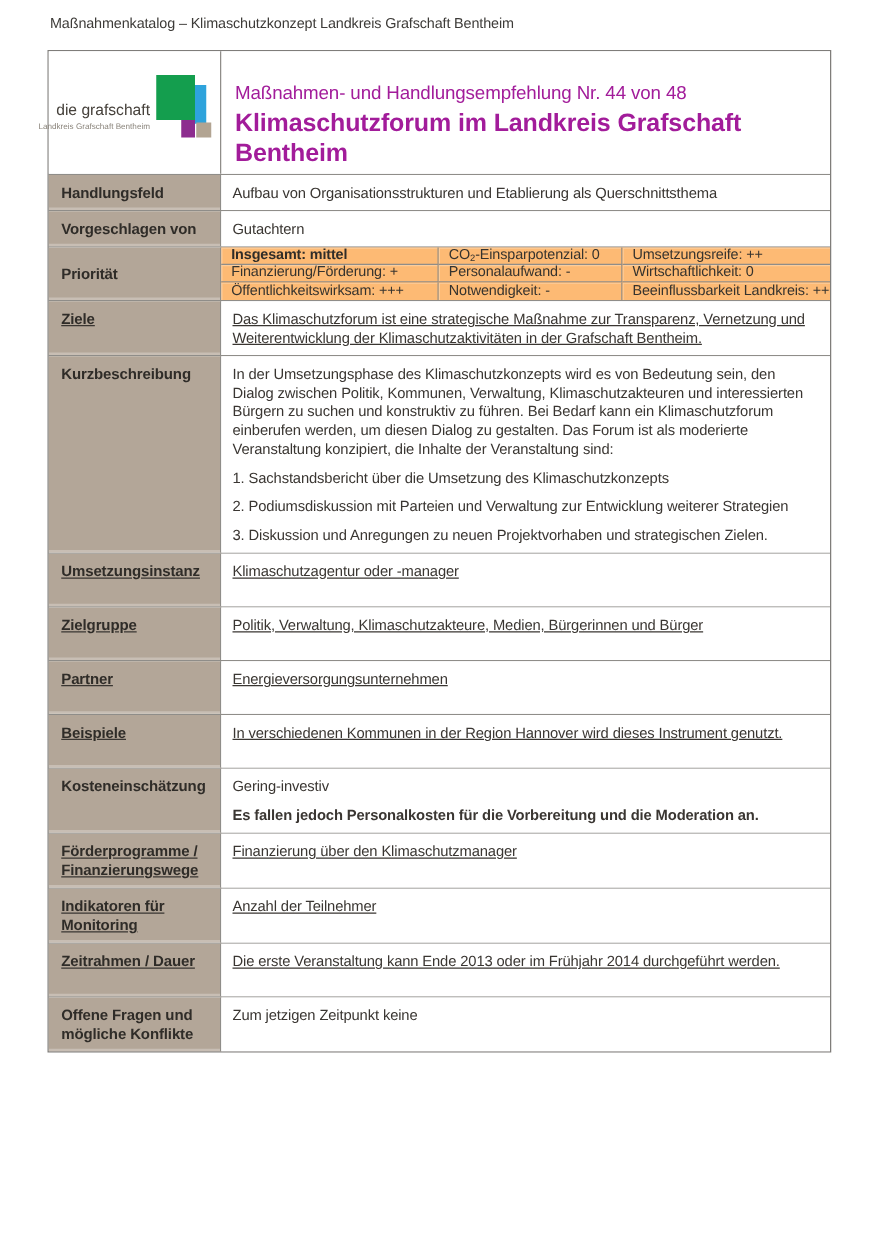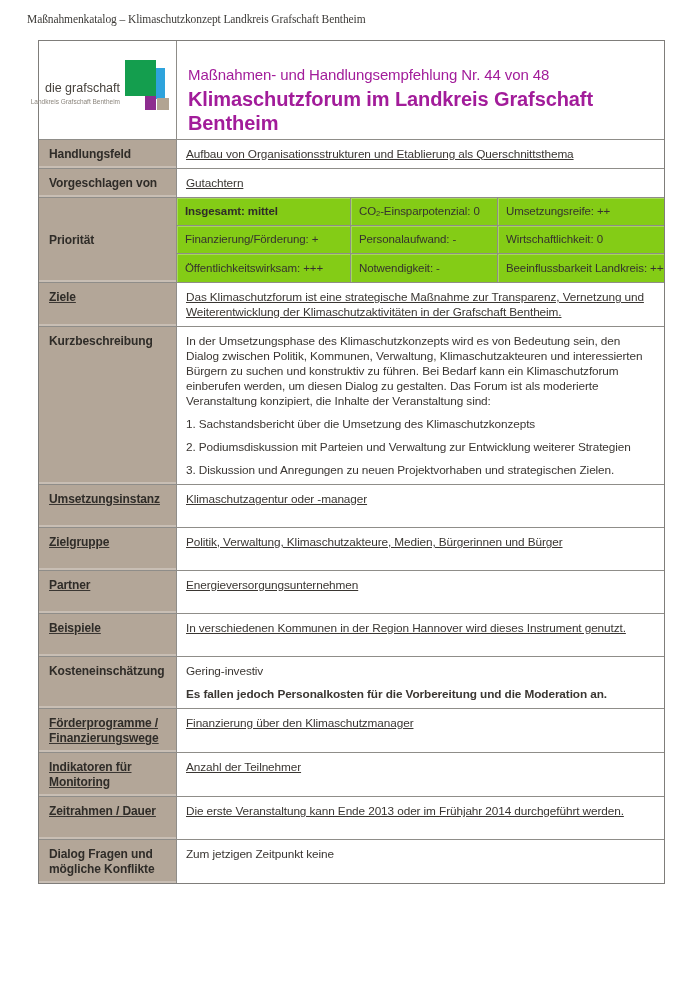--- a/index.html
+++ b/index.html
@@ -5,22 +5,22 @@
   * { margin:0; padding:0; box-sizing:border-box; }
   html,body { width:700px; height:990px; }
   body {
     background:#ffffff;
     font-family:"Liberation Sans", sans-serif;
     color:#3a3632;
     position:relative;
     letter-spacing:-0.1px;
   }
   .page-header {
-    position:absolute; top:13px; left:27px;
-    font-size:11.5px; color:#3d3b38;font-family:Liberation Serif, serif;
+    position:absolute; top:13px; left:40px;
+    font-size:11.5px; color:#3d3b38;
   }
   .doc-table {
     position:absolute; top:40px; left:38px; width:627px;
     border:1px solid #7f7d7a;
     background:#ffffff;
   }
   .row { display:flex; border-top:1px solid #8f8d89; }
   .row:first-child { border-top:none; }
   .label-cell {
     flex:0 0 138px; width:138px;
@@ -31,21 +31,21 @@
     line-height:1.25;
     box-shadow: inset 0 -2px 0 rgba(255,255,255,0.28);
   }
   .label-center { display:flex; align-items:center; }
   .value-cell {
     flex:1 1 auto;
     background:#ffffff;
     padding:7px 10px 6px 9px;
     font-size:11.8px; line-height:15px; color:#3a3632;
   }
-  .v-center { display:flex; align-items:center; padding-top:0; padding-bottom:0;text-decoration:underline; }
+  .v-center { display:flex; align-items:center; padding-top:0; padding-bottom:0; }
 
   
   .header-row { min-height:98px; }
   .logo-cell { flex:0 0 138px; width:138px; position:relative; background:#fff; border-right:1px solid #8f8d89; }
   .sq { position:absolute; }
   .sq.green  { left:86px;  top:19px; width:31px; height:36px; background:#149e4e; z-index:2; }
   .sq.blue   { left:117px; top:27px; width:9px;  height:31px; background:#2ea3dc; z-index:1; }
   .sq.purple { left:106px; top:55px; width:11px; height:14px; background:#8d2d8f; z-index:3; }
   .sq.taupe  { left:118px; top:57px; width:12px; height:12px; background:#b2a492; z-index:1; }
   .logo-text { position:absolute; right:56px; top:40px; font-size:12.5px; color:#46413b; white-space:nowrap; letter-spacing:0; }
@@ -64,22 +64,22 @@
 
   
   .pgrid {
     padding:0;
     display:grid;
     grid-template-columns:174px 147px 1fr;
     background:#b5a897;
   }
   .pcell {
     display:flex; align-items:center;
-    height:28px; padding:0 8px;
-    background:#84cc16;
+    height:14px; padding:0 8px;
+    background:#fdba74;
     border-right:1px solid #8f8d89;
     border-bottom:1px solid #8f8d89;
     box-shadow: inset 1px 1px 0 rgba(255,255,255,0.28);
     font-size:11.5px; color:#36332e; white-space:nowrap; overflow:hidden;
   }
   .pcell.col3 { border-right:none; }
   .pcell.row3 { border-bottom:none; }
   .pcell.bold { font-weight:bold; color:#2f2c28; }
   .pcell sub { font-size:7.5px; line-height:1; position:relative; top:2px; }
 
@@ -190,17 +190,17 @@
     <div class="label-cell">Indikatoren für Monitoring</div>
     <div class="value-cell">Anzahl der Teilnehmer</div>
   </div>
 
   <div class="row r43">
     <div class="label-cell">Zeitrahmen / Dauer</div>
     <div class="value-cell">Die erste Veranstaltung kann Ende 2013 oder im Frühjahr 2014 durchgeführt werden.</div>
   </div>
 
   <div class="row r40">
-    <div class="label-cell">Dialog Fragen und mögliche Konflikte</div>
+    <div class="label-cell">Offene Fragen und mögliche Konflikte</div>
     <div class="value-cell">Zum jetzigen Zeitpunkt keine</div>
   </div>
 
 </div>
 
 </body></html>

